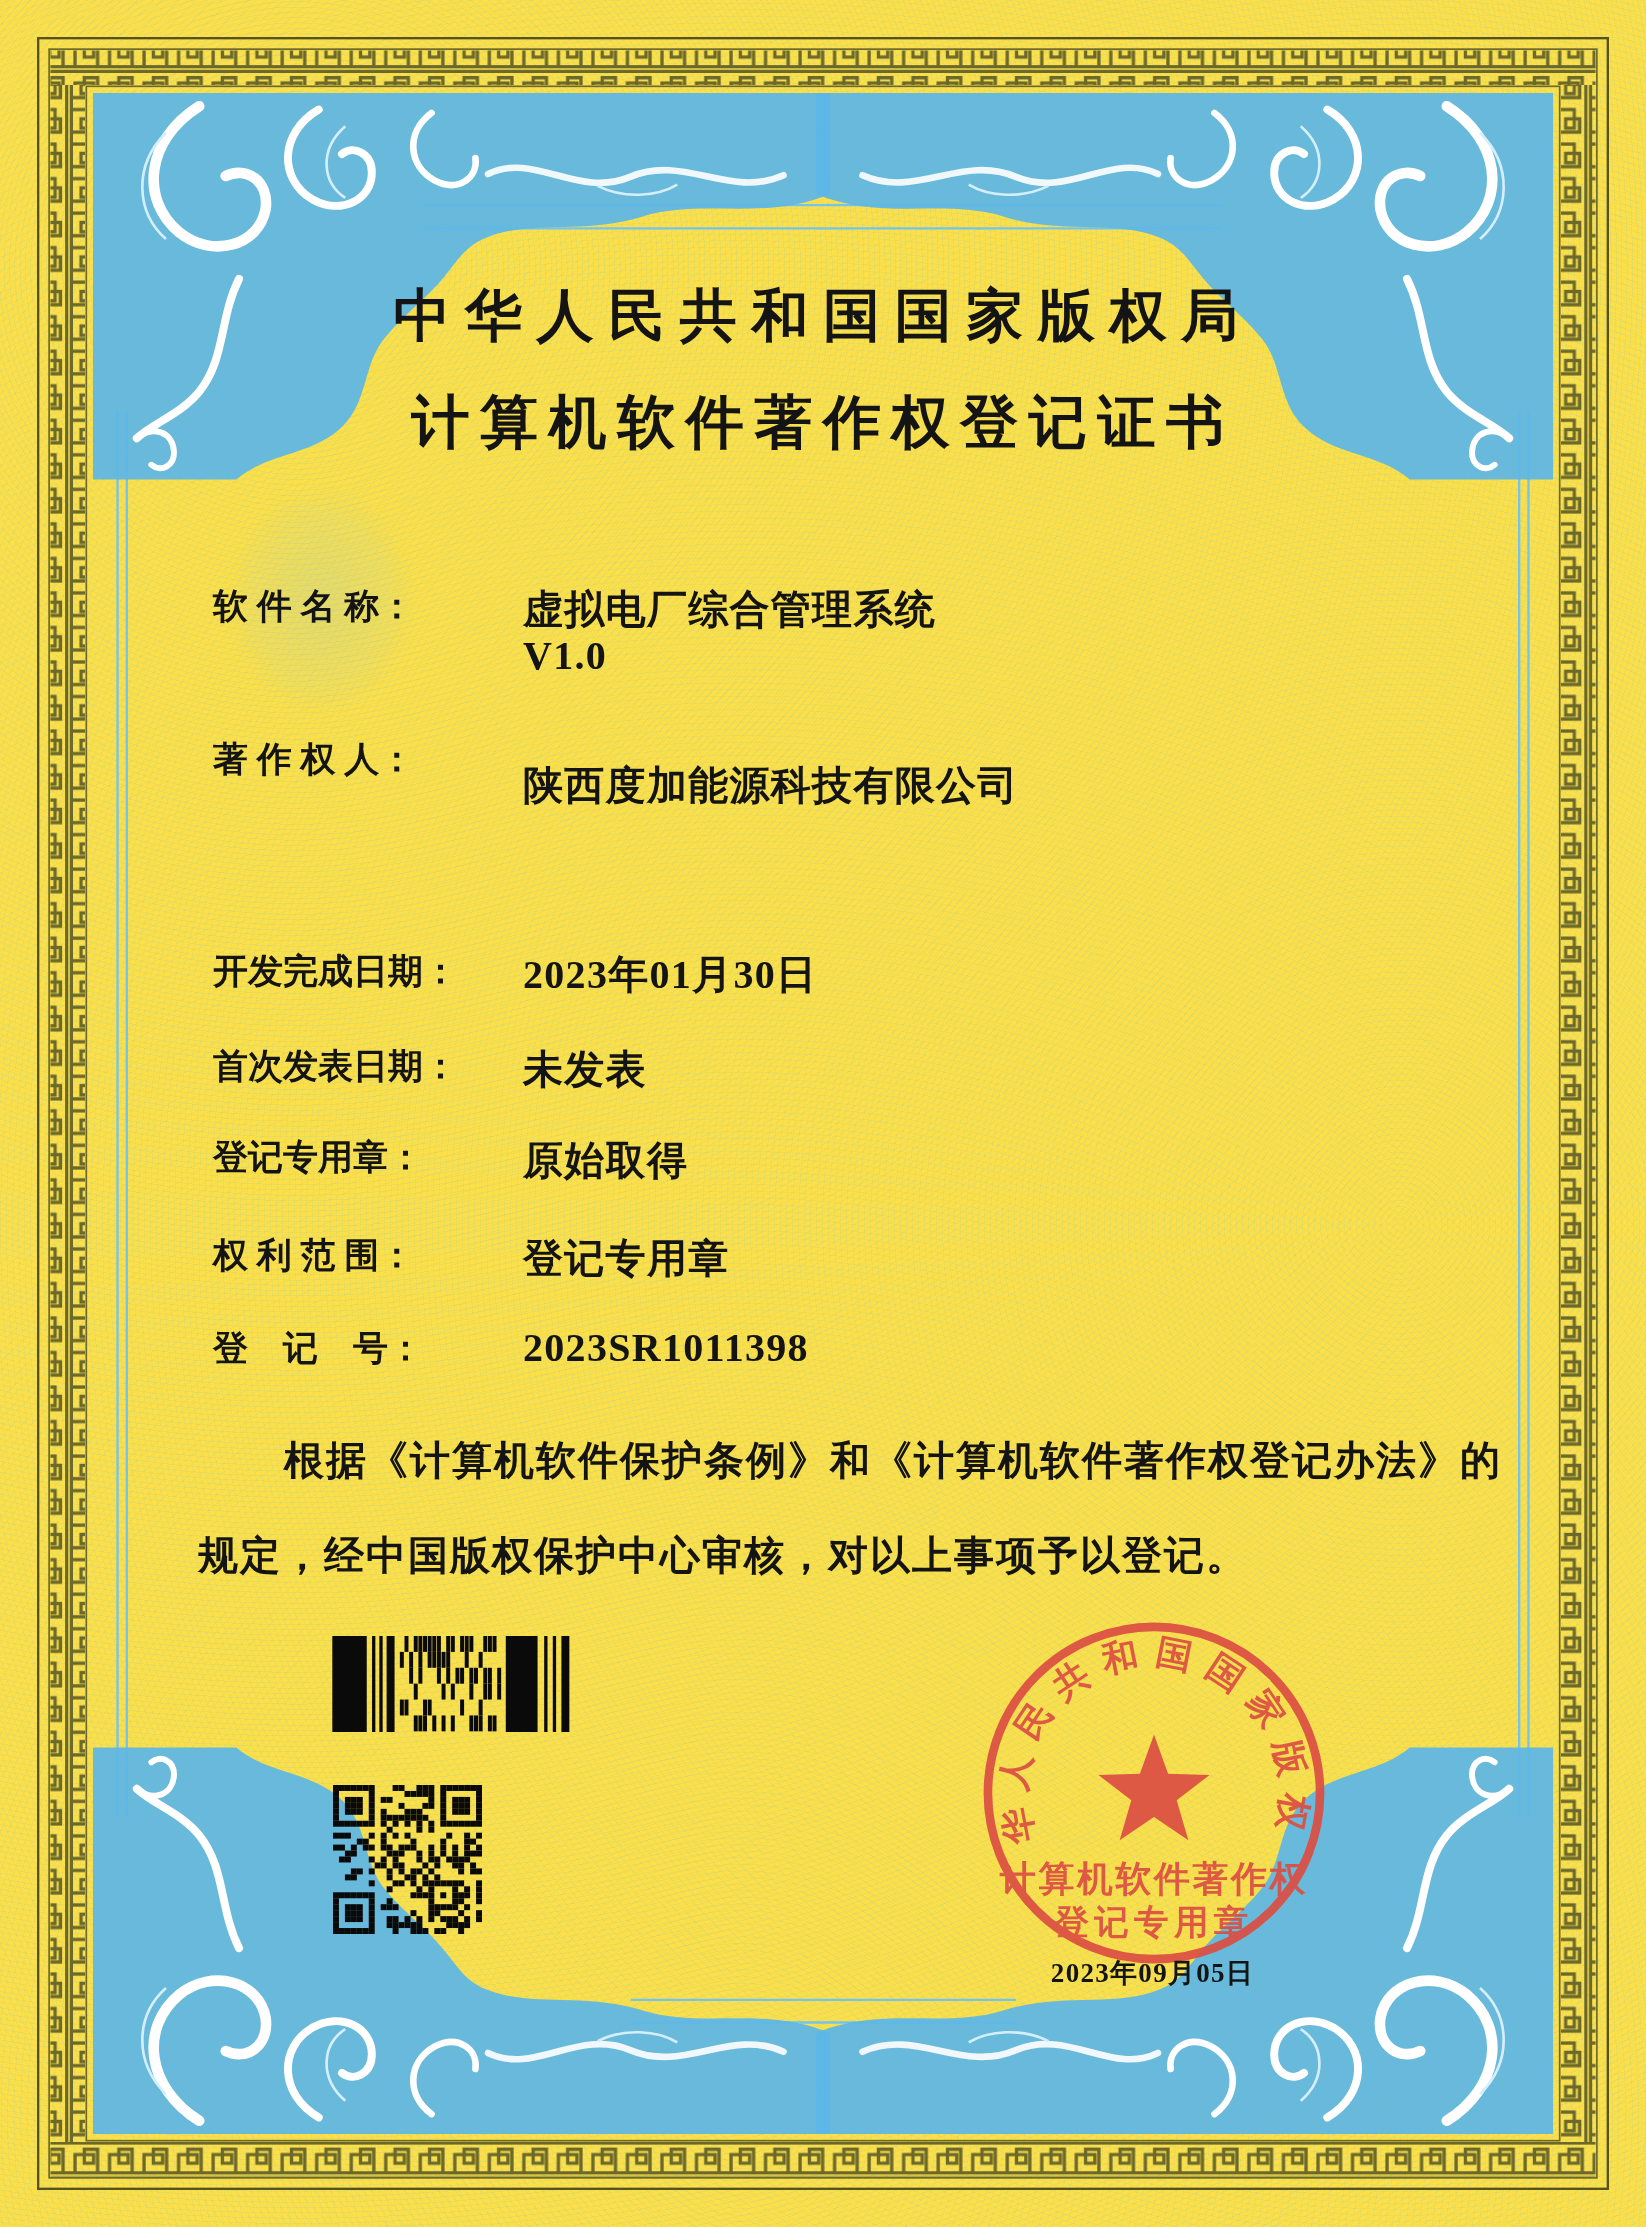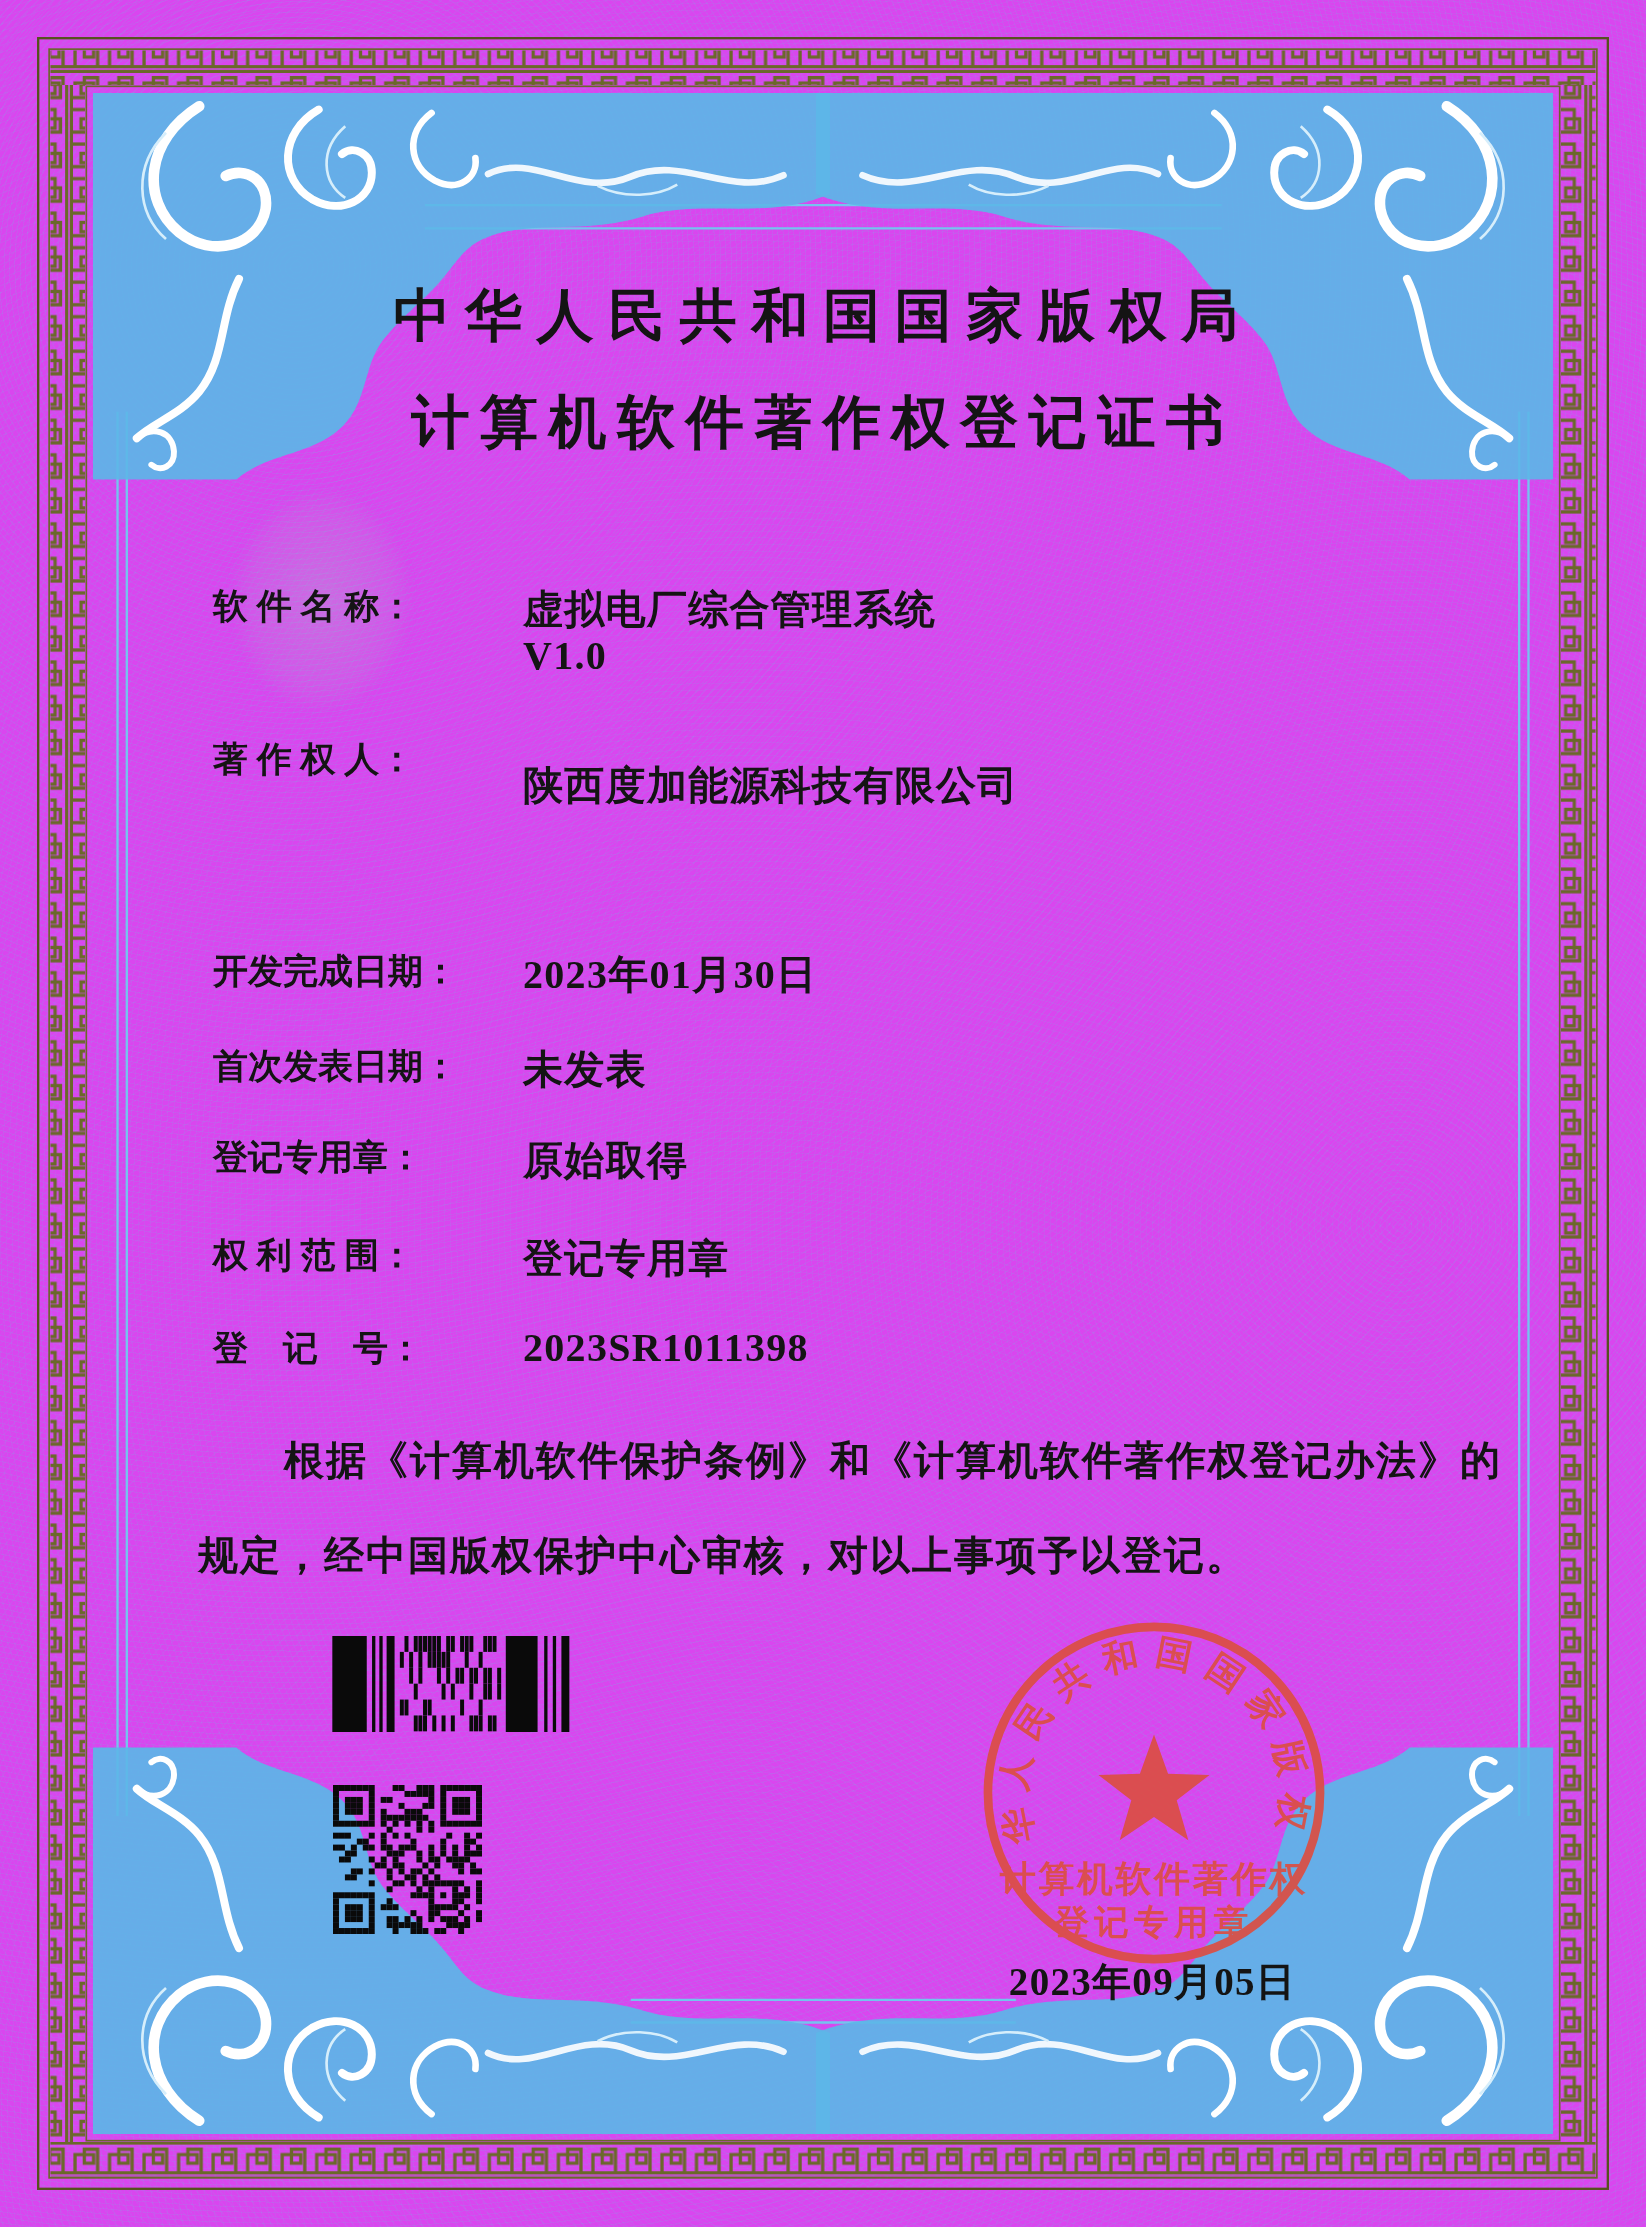--- a/index.html
+++ b/index.html
@@ -1,18 +1,18 @@
 <!DOCTYPE html>
 <html style="font-size:10.6px"><head>
 <meta charset="utf-8">
 <style>
   html,body{margin:0;padding:0;background:#d8e6ec;}
   .page{
     position:relative; width:1646px; height:2227px; overflow:hidden;
-    background:#d946ef;
+    background:#fde047;
     font-family:"Liberation Serif","DejaVu Serif",serif;
     color:#141414;
   }
   
   .page::before{
     content:""; position:absolute; inset:0; pointer-events:none;
     background-image:
       repeating-radial-gradient(circle at 18% 12%, rgba(110,190,220,.13) 0 1px, transparent 1px 5.3px),
       repeating-radial-gradient(circle at 85% 55%, rgba(110,190,220,.10) 0 1px, transparent 1px 6px),
       repeating-radial-gradient(circle at 45% 95%, rgba(110,190,220,.10) 0 1px, transparent 1px 6.6px);
@@ -40,21 +40,21 @@
     position:absolute; left:213px; font-size:35px; font-weight:700; white-space:nowrap;
   }
   .field-value{
     position:absolute; left:523px; font-size:40px; font-weight:700; white-space:nowrap; letter-spacing:1.3px;
   }
   .statement{
     position:absolute; font-size:40px; font-weight:700; white-space:nowrap; letter-spacing:2px;
   }
   .issue-date{
     position:absolute; left:887px; top:1955px; width:531px; text-align:center;
-    font-size:39px; font-weight:700; letter-spacing:1.3px;
+    font-size:27px; font-weight:700; letter-spacing:1.3px;
   }
   .seal-svg{ position:absolute; left:968px; top:1607px; opacity:.92; }
   .seal-svg text{ font-family:"Liberation Serif","DejaVu Serif",serif; }
   #barcode{ position:absolute; left:332px; top:1636px; }
   #qrcode{ position:absolute; left:333px; top:1785px; }
 </style>
 </head>
 <body>
 
 <div class="page">

